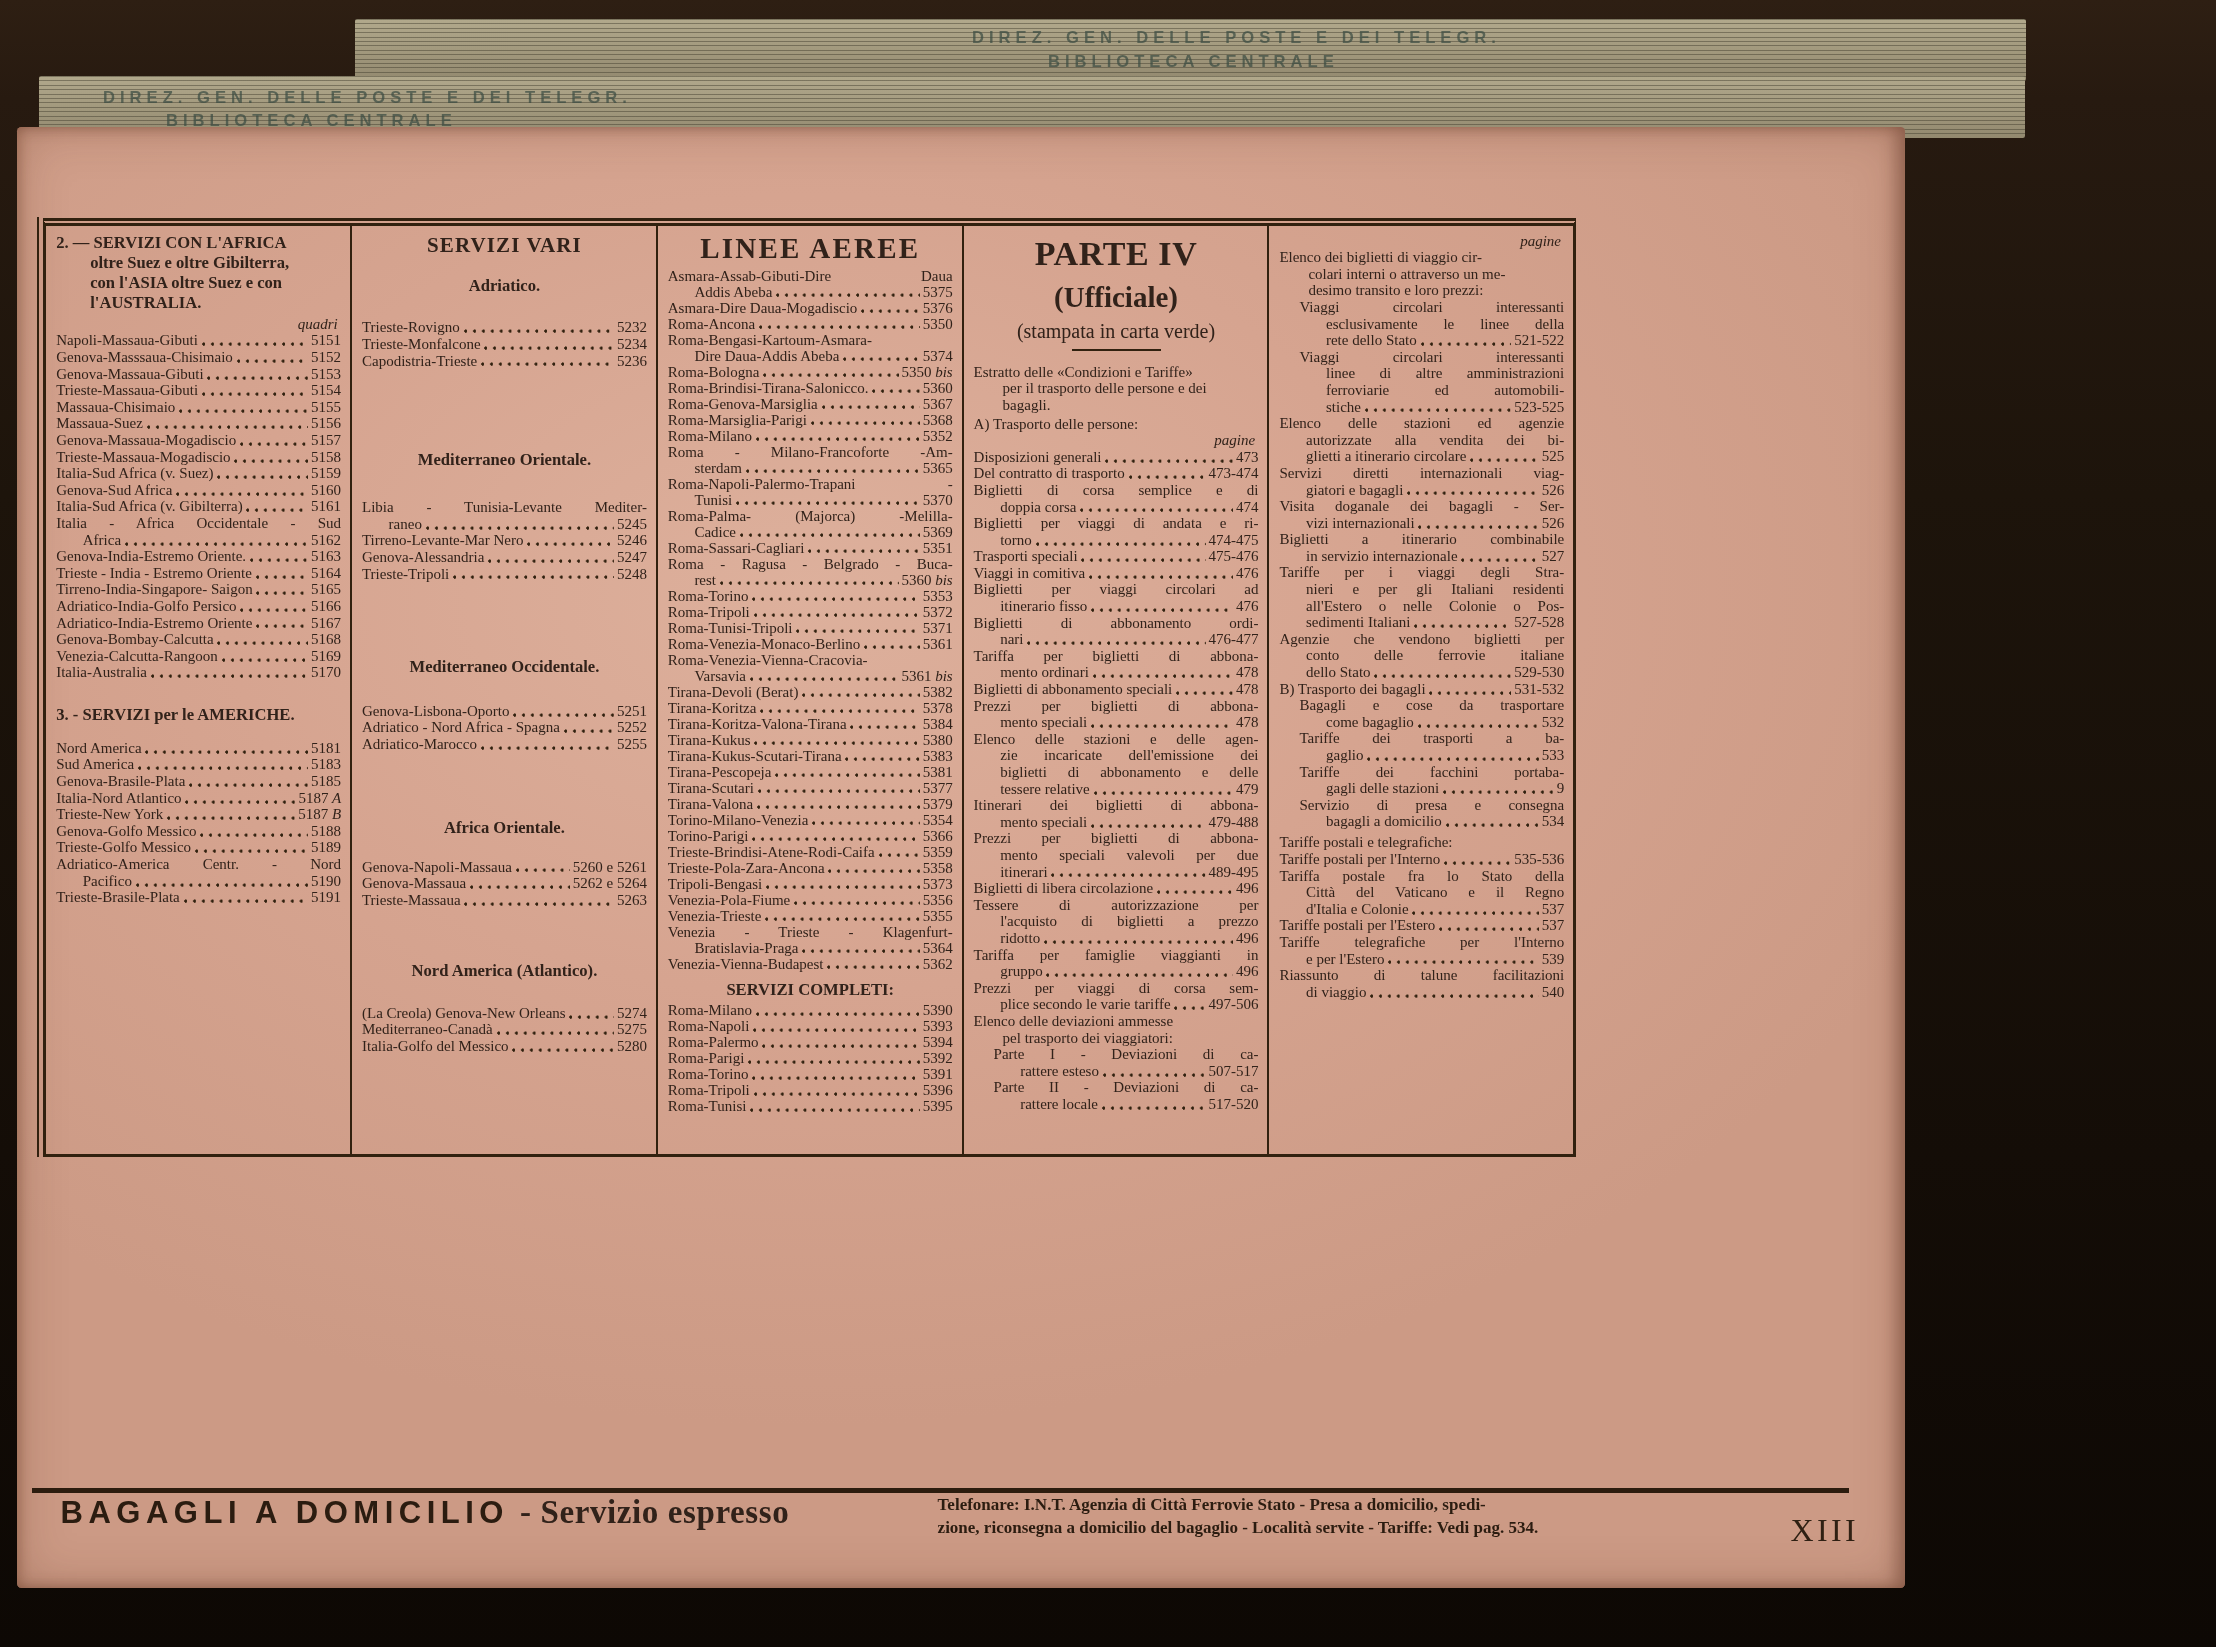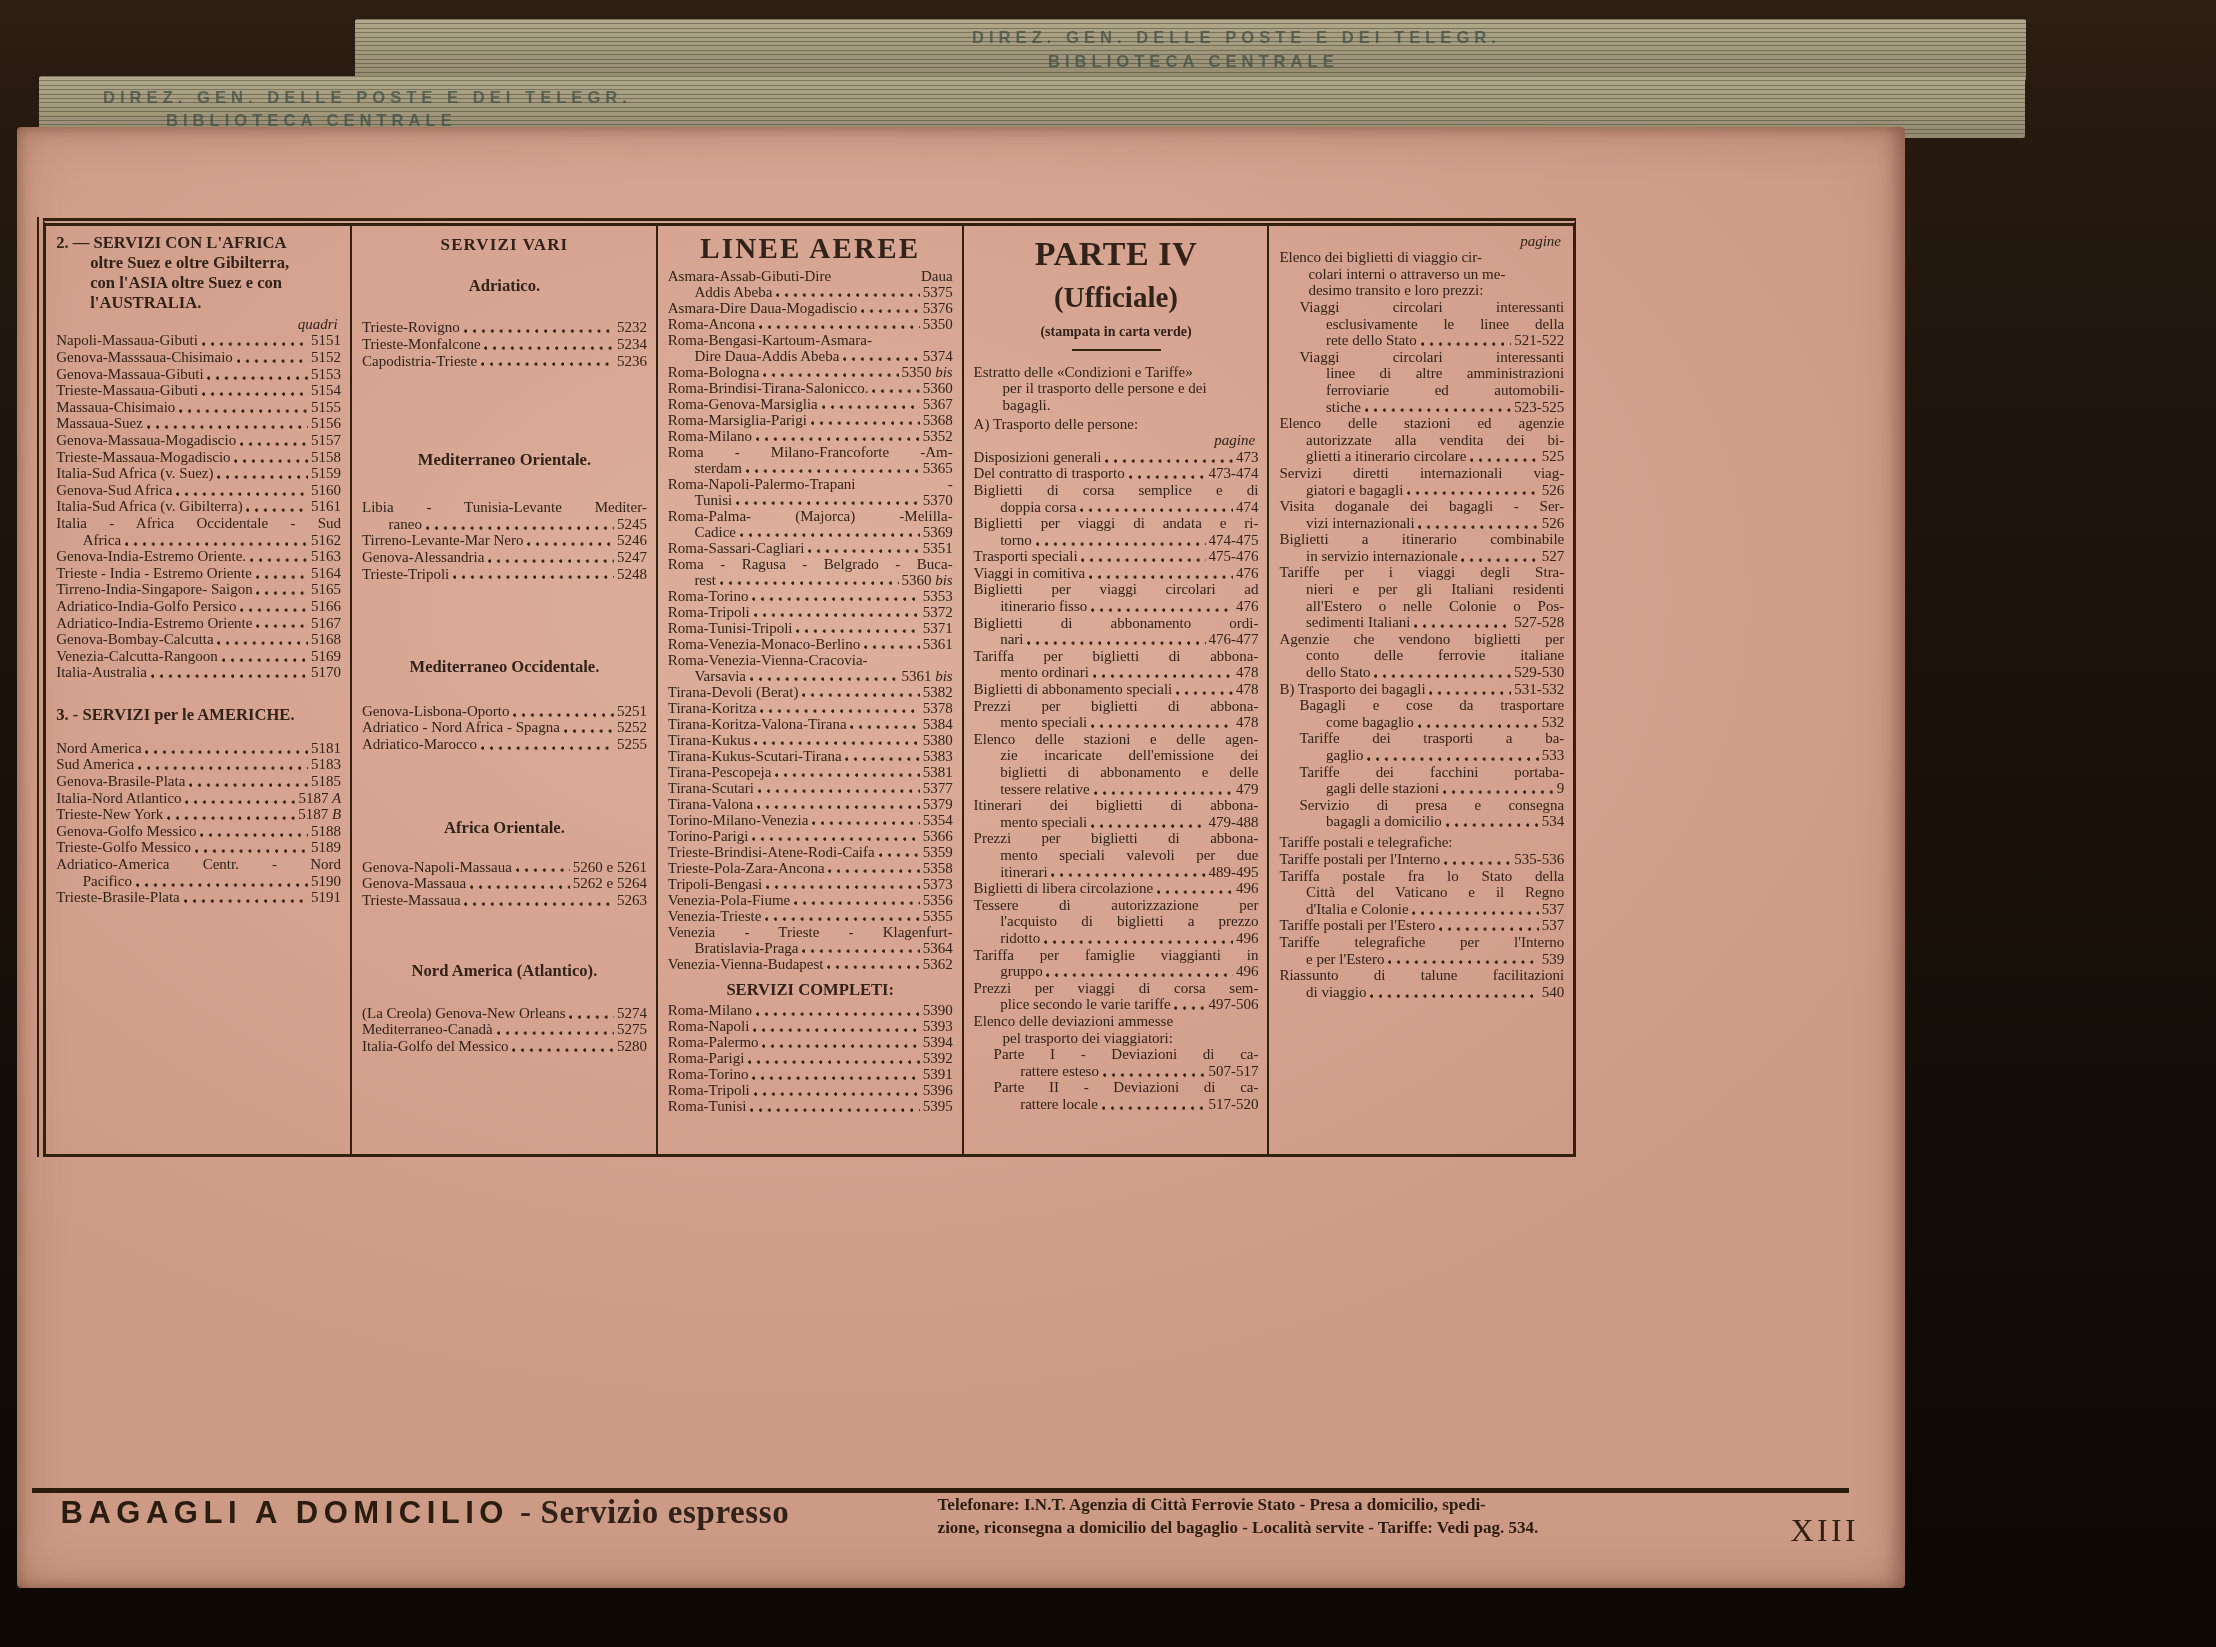--- a/index.html
+++ b/index.html
@@ -20,24 +20,24 @@
   .page{position:absolute;left:16.6px;top:127px;width:1888px;height:1461px;border-radius:4.4px;
     background:radial-gradient(1219px 831px at 42% 32%,#ddb09c 0%,#d6a490 48%,#cc9a85 100%);
     box-shadow:inset 0 0 50px rgba(90,45,25,.28), inset -8.9px 0 14.4px rgba(80,40,25,.35), inset 5.5px 0 10px rgba(120,70,45,.25);}
   .frame{position:absolute;left:26.6px;top:91px;width:1533px;height:939px;box-sizing:border-box;
     border:3.3px solid #31210f;border-top:8.9px double #31210f;display:flex;}
   .frame::before{content:'';position:absolute;left:-8.9px;top:-8.9px;bottom:-3.3px;width:1.7px;background:#31210f;}
   .col{flex:1 1 0;border-right:2.2px solid #31210f;padding:6.6px 8.9px 0 10px;box-sizing:border-box;
     font-size:15px;line-height:16.6px;overflow:hidden;}
   .col:last-child{border-right:none;}
   .col.c3{line-height:16px;}
-  .ctitle{font-weight:bold;text-align:center;font-size:17px;line-height:24.4px;letter-spacing:1.1px;}
+  .ctitle{font-weight:bold;text-align:center;font-size:21px;line-height:24.4px;letter-spacing:1.1px;}
   .ctitle.big{font-size:29px;line-height:30px;letter-spacing:2.2px;margin:0 0 5.5px;}
   .csub{font-weight:bold;text-align:center;font-size:16.6px;line-height:19px;}
-  .csub2{font-weight:bold;text-align:center;font-size:14px;line-height:19px;}
+  .csub2{font-weight:normal;text-align:center;font-size:20px;line-height:19px;}
   .chead{font-weight:bold;font-size:16.6px;line-height:19px;}
   .cright{font-style:italic;text-align:right;font-size:15px;line-height:16.6px;padding-right:3.3px;}
   .crule{width:89px;height:2.8px;background:#31210f;margin:7.8px auto 6.6px;}
   .ctitle2{text-align:center;margin:2.2px 0 1.1px;line-height:37px;}
   .pt1{font-weight:bold;font-size:34px;letter-spacing:0.6px;}
   .pt2{font-weight:bold;font-size:29px;}
   .cpara .plc{padding-left:29px;}
   .cpara.pb{font-weight:bold;font-size:16.6px;line-height:20px;}
   .cpara.pb .plc{padding-left:34px;}
   .jline{text-align:justify;text-align-last:justify;}

